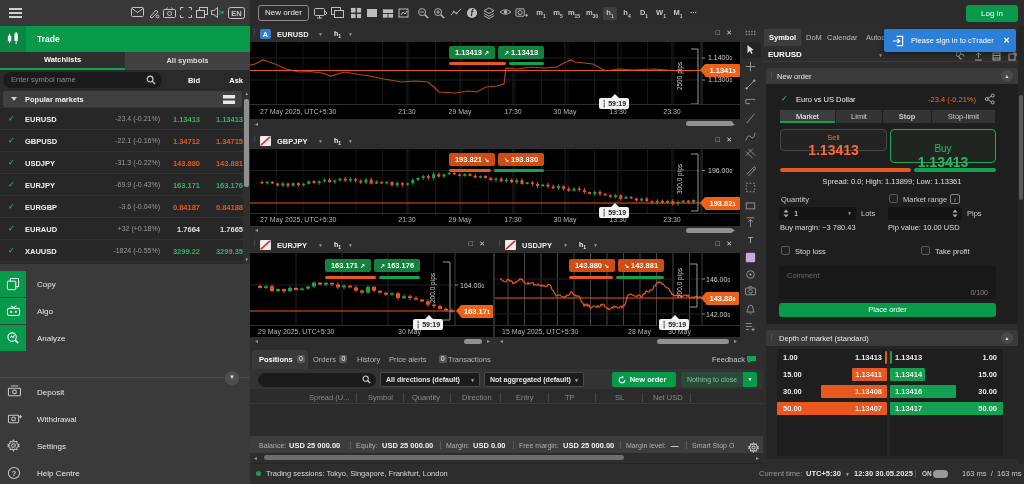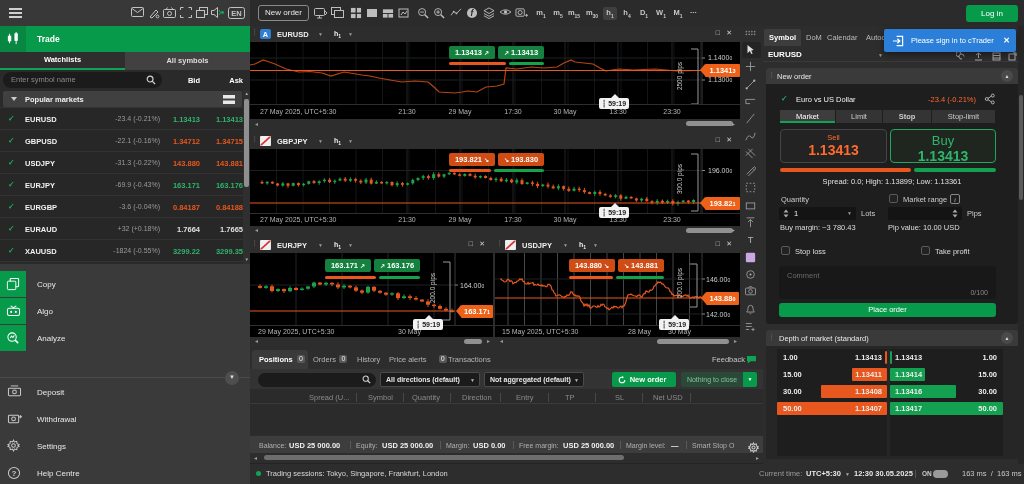--- a/index.html
+++ b/index.html
@@ -939,26 +939,26 @@
 <svg class="abs" style="left:984px;top:93px;" width="12" height="12" viewBox="0 0 13 13">
       <circle cx="3" cy="6.5" r="1.6" fill="none" stroke="#bbb"></circle>
       <circle cx="9.5" cy="2.8" r="1.6" fill="none" stroke="#bbb"></circle>
       <circle cx="9.5" cy="10.2" r="1.6" fill="none" stroke="#bbb"></circle>
       <path d="M4.4 5.8 L8 3.4 M4.4 7.2 L8 9.6" stroke="#bbb"></path>
     </svg>
     <div class="seg" style="left:780px;width:55px;top:110px;background:#3d3d3d;color:#fff;border-bottom:2px solid #0fa455;">Market</div>
 <div class="seg" style="left:836px;width:46px;top:110px;">Limit</div>
 <div class="seg" style="left:883px;width:48px;top:110px;font-weight:bold;">Stop</div>
 <div class="seg" style="left:932px;width:63px;top:110px;">Stop-limit</div>
-    <div class="abs" style="left:780px;top:129px;width:107px;height:34px;background:#232323;border:1px solid #454545;border-radius:4px;text-align:center;">
+    <div class="abs" style="left:780px;top:129px;width:107px;height:22px;background:#232323;border:1px solid #454545;border-radius:4px;text-align:center;">
 <div style="color:#ff6a2e;font-size:7.5px;margin-top:3px;">Sell</div>
 <div style="color:#ff6a2e;font-size:14px;font-weight:bold;margin-top:0px;">1.13413</div>
     </div>
 <div class="abs" style="left:890px;top:129px;width:106px;height:34px;background:#1f261f;border:1px solid #23a55c;border-radius:4px;text-align:center;">
-<div style="color:#2eb46b;font-size:13px;margin-top:3px;">Buy</div>
+<div style="color:#2eb46b;font-size:10px;margin-top:13px;">Buy</div>
 <div style="color:#2eb46b;font-size:14px;font-weight:bold;margin-top:0px;">1.13413</div>
     </div>
 <div class="abs" style="left:780px;top:168px;width:131px;height:4px;background:#e8571d;border-radius:2px;"></div>
 <div class="abs" style="left:914px;top:168px;width:82px;height:4px;background:#13a151;border-radius:2px;"></div>
 <div class="abs" style="left:766px;top:177px;width:252px;text-align:center;color:#e0e0e0;font-size:7.5px;">Spread: 0.0; High: 1.13899; Low: 1.13361</div>
     <div class="abs" style="left:781px;top:195px;color:#ccc;font-size:7.5px;">Quantity</div>
 <div class="cb" style="left:889px;top:194px;"></div>
 <div class="abs" style="left:903px;top:195px;color:#ccc;font-size:7.5px;">Market range</div>
 <div class="abs" style="left:950px;top:194px;width:10px;height:10px;border:1px solid #888;border-radius:2px;color:#aaa;font-size:7px;font-style:italic;text-align:center;line-height:10px;font-family:'Liberation Serif';">i</div>
 <div class="abs" style="left:779px;top:207px;width:77px;height:13px;background:#141414;border-radius:2px;">

